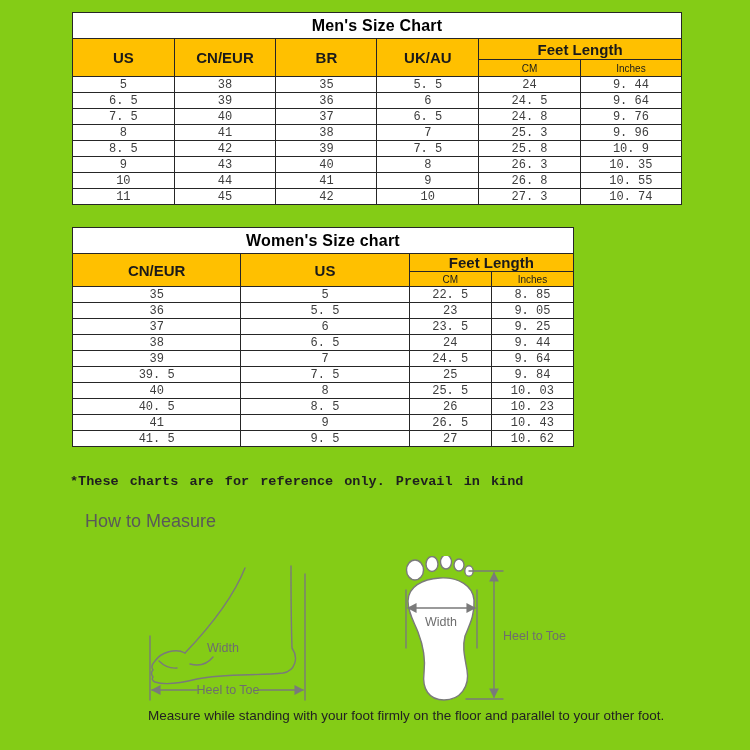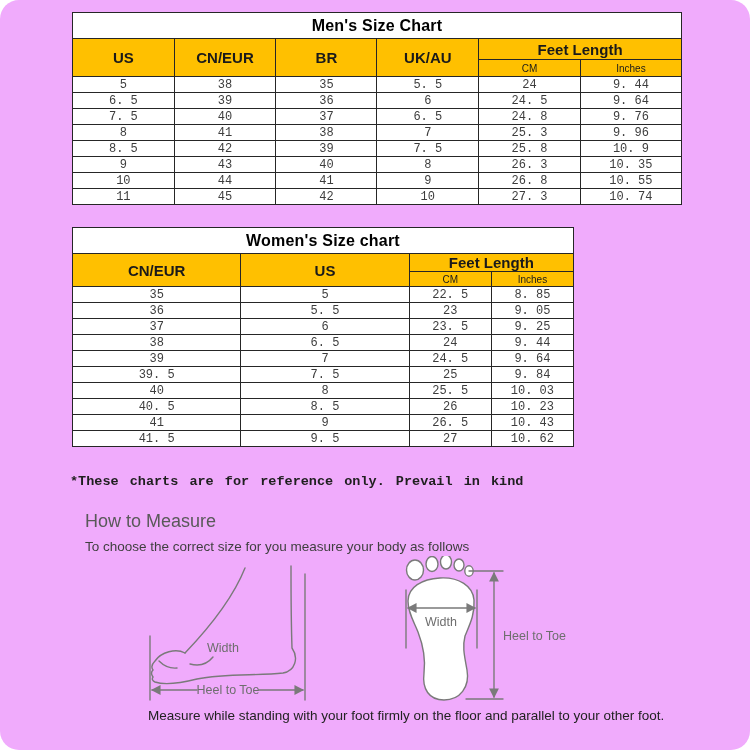--- a/index.html
+++ b/index.html
@@ -3,21 +3,21 @@
 <meta charset="utf-8">
 <style>
   :root{
     --header-bg:#FFC000; --table-border:#262626; --title-text:#000000;
     --header-text:#1a1a1a; --data-text:#3d3d3d; --note-text:#1f1f1f;
     --heading-text:#595959; --body-text:#3f3f3f; --diagram-stroke:#7a7a7a;
   }
   *{box-sizing:border-box;}
   html,body{margin:0;padding:0;}
   body{width:750px;height:750px;background:#fff;font-family:"Liberation Sans",sans-serif;}
-  .stage{position:relative;width:750px;height:750px;background:#f0abfc;overflow:hidden;border-radius:19px;}
+  .stage{position:relative;width:750px;height:750px;background:#84cc16;overflow:hidden;}
 
   table.size{border-collapse:collapse;table-layout:fixed;position:absolute;background:#fff;}
   table.size th,table.size td{border:1px solid var(--table-border);text-align:center;vertical-align:middle;padding:0;overflow:hidden;}
   td.chart-title{height:26px;font-size:16px;font-weight:bold;color:var(--title-text);background:#fff;letter-spacing:.2px;}
   th.hcol{background:var(--header-bg);color:var(--header-text);font-size:15px;font-weight:bold;margin-top:40px;}
   th.hsub{background:var(--header-bg);color:var(--header-text);font-size:10px;font-weight:normal;}
   tr.hdr-top th{height:21px;}
   tr.hdr-sub th{height:17px;}
   table.size.women tr.hdr-top th{height:17px;}
   table.size.women tr.hdr-sub th{height:15px;}
@@ -220,21 +220,20 @@
           <td>10. 62</td>
         </tr>
       </tbody>
   </table>
 
   <div class="notes">
     <div>*These charts are for reference only. Prevail in kind</div>
   </div>
 
   <div class="howto-heading">How to Measure</div>
-  <div class="howto-subtitle">To choose the correct size for you measure your body as follows</div>
 
   <svg class="diagram d-left" width="168" height="145" viewBox="0 0 168 145">
     <defs>
       <marker id="ahL" viewBox="0 0 8 8" refX="7" refY="4" markerWidth="7" markerHeight="7" orient="auto-start-reverse">
         <path class="ah" d="M0,0 L8,4 L0,8 Z"></path>
       </marker>
     </defs>
     <path class="ln" d="M100,8 C88,38 62,70 40,93"></path>
     <path class="ln" d="M40,93 C31,88 16,92 10,101 Q5,106 8,110 Q5,113 8,117 Q6,120 10,122 C22,126 40,122 52,119 C80,113 112,116 138,113 C150,111 154,98 147,88 C146,58 146,32 146,6"></path>
     <path class="ln" d="M68,97 Q59,108 45,104"></path>

